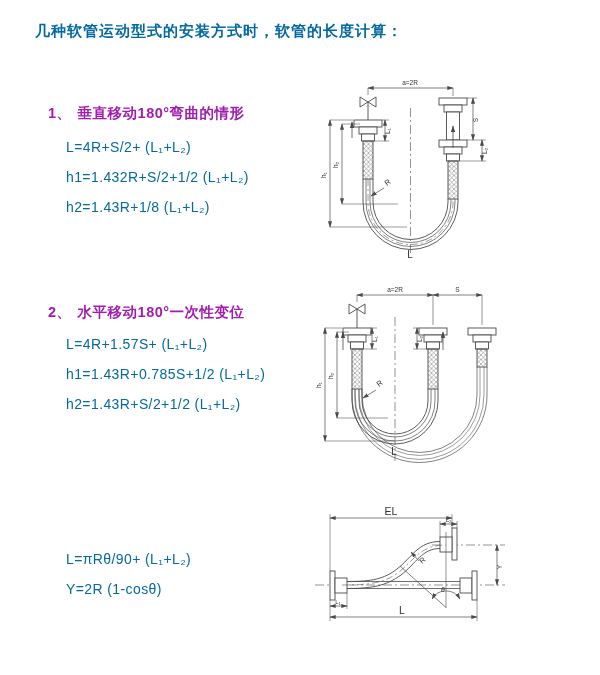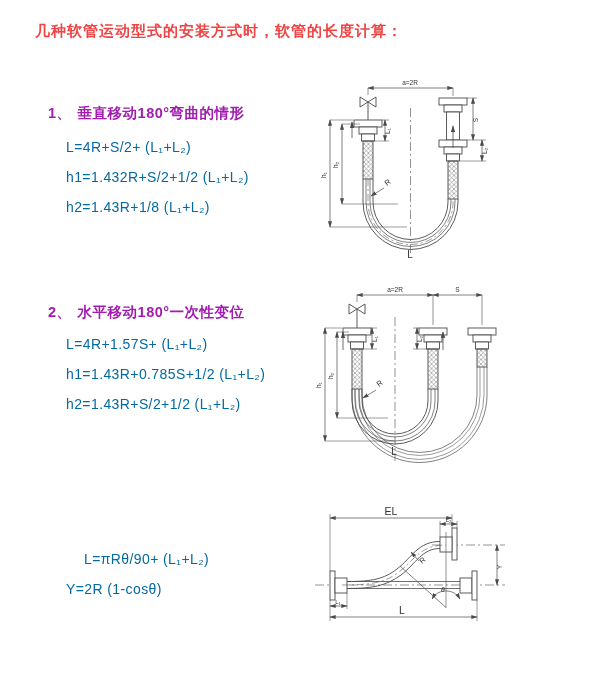--- a/index.html
+++ b/index.html
@@ -4,21 +4,21 @@
 <style>
   * { margin:0; padding:0; box-sizing:border-box; }
   html,body { background:#ffffff; }
   body {
     width:600px; height:675px; position:relative; overflow:hidden;
     font-family:"Liberation Sans","DejaVu Sans",sans-serif; color:#1c1c1c;
   }
   .page { position:absolute; inset:0; background:#ffffff; }
   .doc-title {
     position:absolute; left:35px; top:22px;
-    font-size:15px; font-weight:bold; letter-spacing:1px; color:#ef4444;
+    font-size:15px; font-weight:bold; letter-spacing:1px; color:#0369a1;
   }
   .section-heading {
     position:absolute; font-size:14.5px; font-weight:bold; color:#a21caf;
     letter-spacing:0.5px; white-space:nowrap;
   }
   .section-heading .num { margin-right:6px; }
   .formula {
     position:absolute; font-size:14px; color:#0369a1; letter-spacing:0.4px;
     white-space:nowrap;
   }
@@ -39,21 +39,21 @@
   <div class="formula" style="left:66px;top:169px">h1=1.432R+S/2+1/2 (L₁+L₂)</div>
   <div class="formula" style="left:66px;top:199px">h2=1.43R+1/8 (L₁+L₂)</div>
 
   <div class="section-heading" style="left:48px;top:303px">
     <span class="num">2、</span><span>水平移动180°一次性变位</span>
   </div>
   <div class="formula" style="left:66px;top:336px">L=4R+1.57S+ (L₁+L₂)</div>
   <div class="formula" style="left:66px;top:366px">h1=1.43R+0.785S+1/2 (L₁+L₂)</div>
   <div class="formula" style="left:66px;top:396px">h2=1.43R+S/2+1/2 (L₁+L₂)</div>
 
-  <div class="formula" style="left:84px;top:551px">L=πRθ/90+ (L₁+L₂)</div>
+  <div class="formula" style="left:66px;top:551px">L=πRθ/90+ (L₁+L₂)</div>
   <div class="formula" style="left:66px;top:581px">Y=2R (1-cosθ)</div>
 
   <svg class="diagram" style="left:310px;top:72px" width="290" height="190" viewBox="0 0 290 190">
     <defs>
       <marker id="ar1" viewBox="0 0 10 10" refX="9" refY="5" markerWidth="9" markerHeight="9" orient="auto-start-reverse">
         <path d="M0,1.8 L10,5 L0,8.2 Z" fill="#4a4a4a"></path>
       </marker>
       <pattern id="hb1" width="4.5" height="4.5" patternUnits="userSpaceOnUse">
         <path d="M0,4.5 L4.5,0 M0,0 L4.5,4.5" stroke="#888" stroke-width="0.6"></path>
       </pattern>

